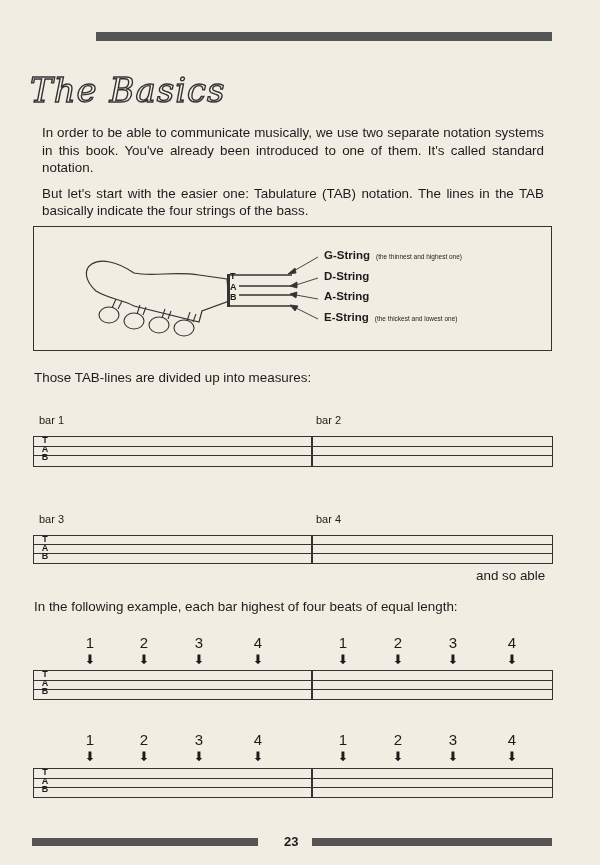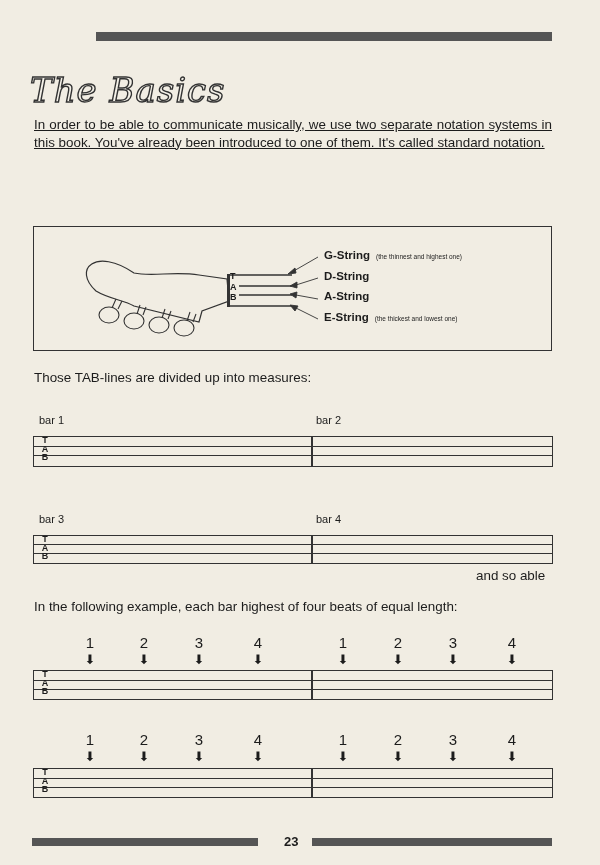--- a/index.html
+++ b/index.html
@@ -3,21 +3,21 @@
 <meta charset="utf-8">
 <style>
   html, body { margin:0; padding:0; }
   body { width:600px; height:865px; background:#f1ede3; position:relative; overflow:hidden;
          font-family:"Liberation Sans", sans-serif; color:#1c1c1c; }
   .abs { position:absolute; }
   .topbar { left:96px; top:32px; width:456px; height:9px; background:#555; }
   .title { left:30px; top:26px; font-family:"DejaVu Serif", serif; font-style:italic; font-size:34px;
            color:#f4f1e8; -webkit-text-stroke:1.4px #333; letter-spacing:1px;margin-top:44px; }
   .intro { left:34px; top:116px; width:518px; font-size:13.4px; line-height:17.5px; text-align:justify; }
-  .intro p { margin:0;text-decoration:underline; }
+  .intro p { margin:8px; }
   .diagram { left:33px; top:226px; width:519px; height:125px; border:1.5px solid #333; box-sizing:border-box; }
   .caption { font-size:13.4px; }
   .barlabel { font-size:11px; }
   .staff { border:1.5px solid #333; box-sizing:border-box; background:transparent; }
   .staff .line { position:absolute; left:0; right:0; height:1px; background:#333; }
   .staff .mid { position:absolute; top:0; bottom:0; width:1.5px; background:#333; }
   .tab { position:absolute; left:7px; top:-1px; font-size:9px; font-weight:bold; line-height:8.5px; text-align:center; width:8px; }
   .beat { font-size:15px; text-align:center; width:20px; }
   .arrow { font-size:13px; text-align:center; width:20px; }
   .pagebar { height:8px; background:#555; top:838px; }
@@ -26,20 +26,21 @@
   .strnote { font-size:6.5px; font-weight:normal; margin-left:6px; }
 </style>
 </head>
 <body>
 
 <div class="abs topbar"></div>
 <div class="abs title">The Basics</div>
 
 <div class="abs intro">
   <p>In order to be able to communicate musically, we use two separate notation systems in this book. You've already been introduced to one of them. It's called standard notation.</p>
+  <p>But let's start with the easier one: Tabulature (TAB) notation. The lines in the TAB basically indicate the four strings of the bass.</p>
 </div>
 
 <div class="abs diagram">
   <svg width="519" height="125" style="position:absolute;left:0;top:0">
     <path d="M100,46 C62,20 38,42 62,64 C75,72 90,73 100,79 L165,95 L168,84 L195,74 L193,52 L165,48 C140,44 118,50 100,46 Z" fill="none" stroke="#333" stroke-width="1.2"></path>
     <g fill="none" stroke="#333" stroke-width="1.1">
       <ellipse cx="75" cy="88" rx="10" ry="8"></ellipse>
         <path d="M78,81 L82,72 M84,82 L88,74"></path>
       <ellipse cx="100" cy="94" rx="10" ry="8"></ellipse>
         <path d="M103,87 L106,78 M109,88 L112,80"></path>

